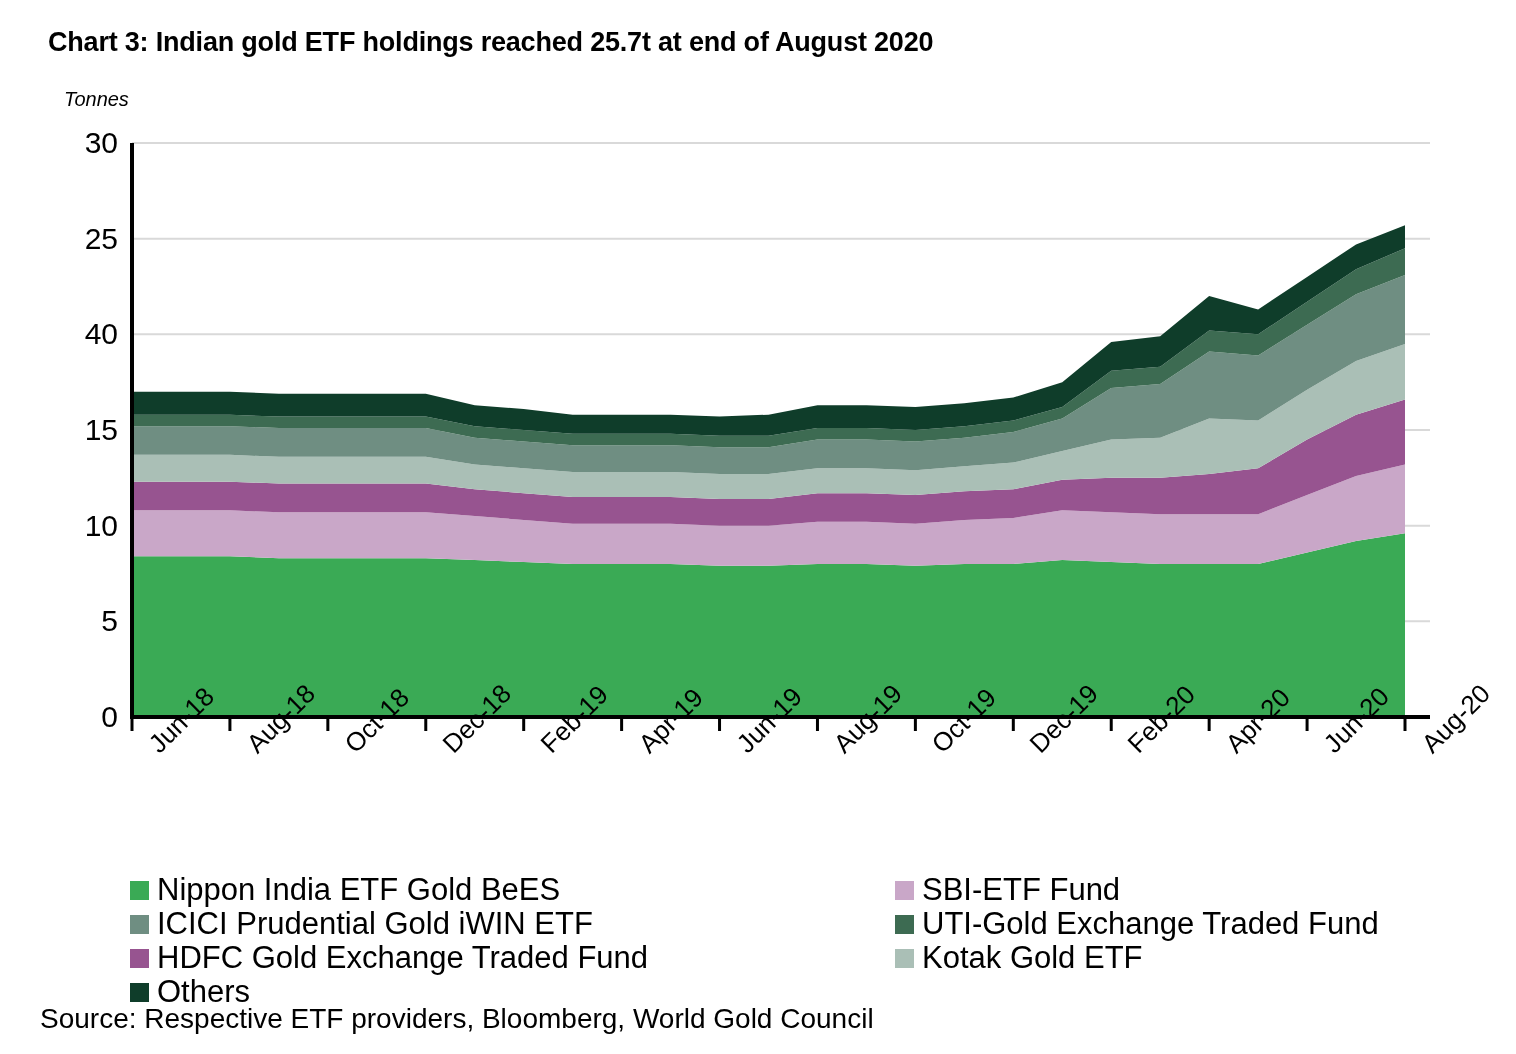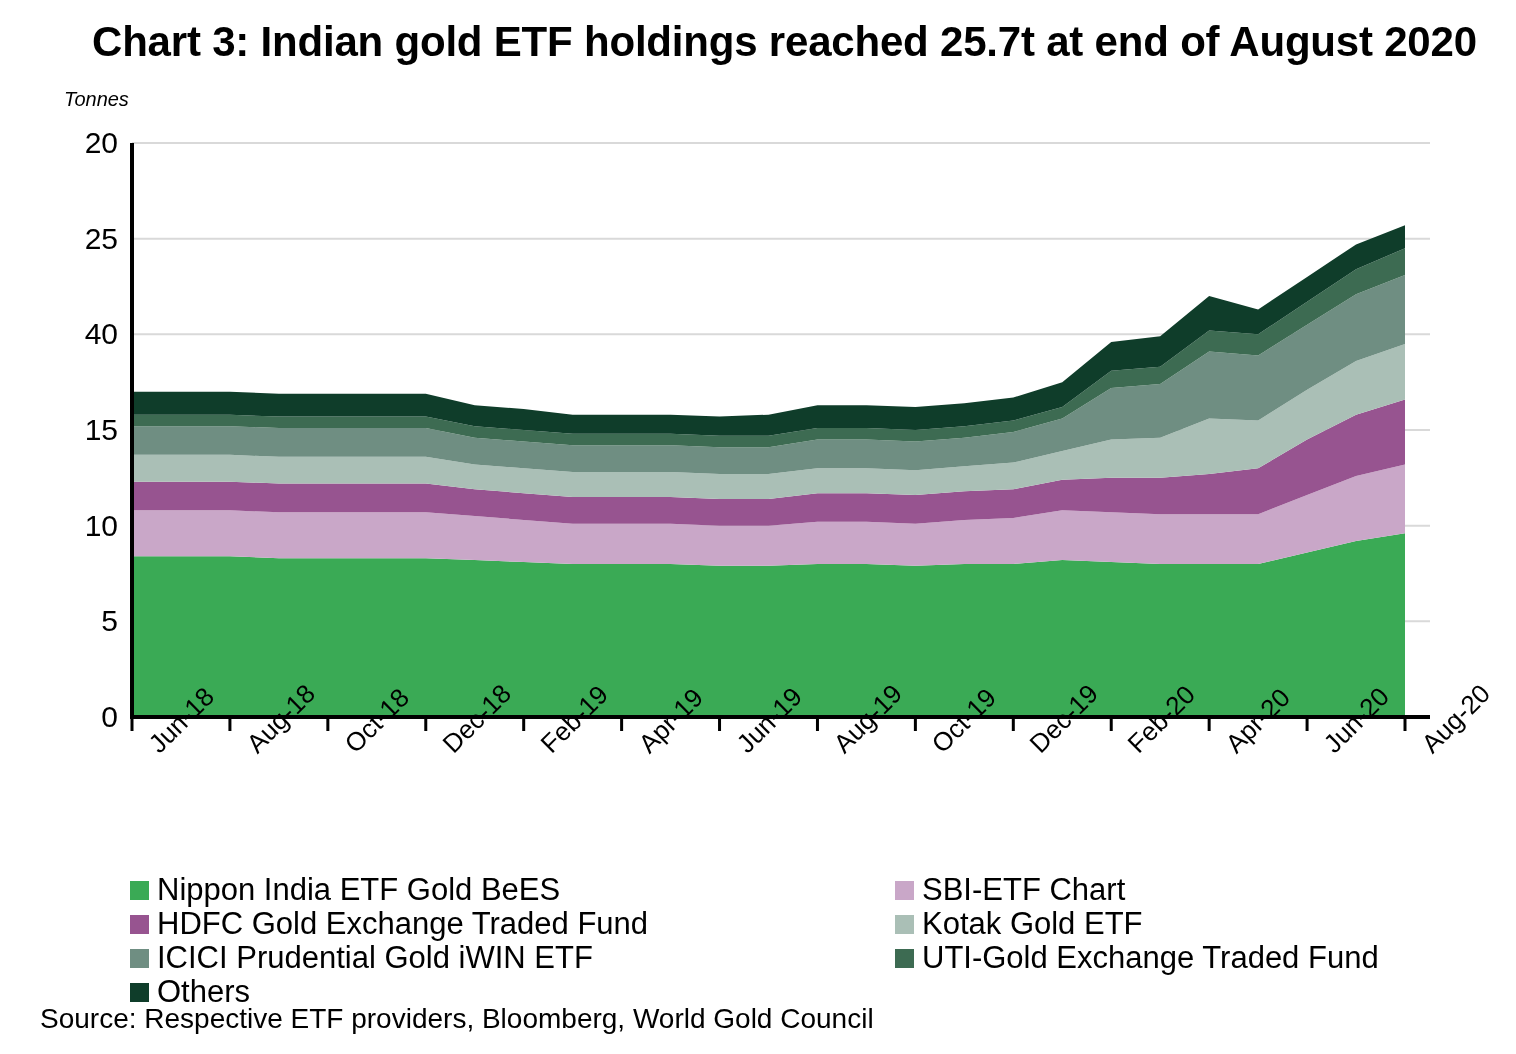--- a/index.html
+++ b/index.html
@@ -22,26 +22,25 @@
     width: 1516px;
     height: 1054px;
   }
 
   
   .chart-title {
     position: absolute;
     left: 48px;
     top: 22px;
     width: 1420px;
-    font-size: 42px;
+    font-size: 27px;
     font-weight: bold;
     letter-spacing: -0.2px;
     line-height: 40px;
     white-space: nowrap;
-    margin-left: 44px;
   }
 
   
   .y-unit {
     position: absolute;
     left: 64px;
     top: 82px;
     font-size: 20px;
     font-style: italic;
     line-height: 34px;
@@ -170,21 +169,21 @@
       </svg>
   </div>
 
   <div id="ytick-layer">
       <div class="ytick" style="top: 702px;">0</div>
       <div class="ytick" style="top: 606.333px;">5</div>
       <div class="ytick" style="top: 510.667px;">10</div>
       <div class="ytick" style="top: 415px;">15</div>
       <div class="ytick" style="top: 319.333px;">40</div>
       <div class="ytick" style="top: 223.667px;">25</div>
-      <div class="ytick" style="top: 128px;">20</div>
+      <div class="ytick" style="top: 128px;">30</div>
     </div>
   <div id="xtick-layer">
       <div class="xtick" style="left: 144px; top: 739px; width: 0px;">Jun-18</div>
       <div class="xtick" style="left: 241.923px; top: 739px; width: 0px;">Aug-18</div>
       <div class="xtick" style="left: 339.846px; top: 739px; width: 0px;">Oct-18</div>
       <div class="xtick" style="left: 437.769px; top: 739px; width: 0px;">Dec-18</div>
       <div class="xtick" style="left: 535.692px; top: 739px; width: 0px;">Feb-19</div>
       <div class="xtick" style="left: 633.615px; top: 739px; width: 0px;">Apr-19</div>
       <div class="xtick" style="left: 731.538px; top: 739px; width: 0px;">Jun-19</div>
       <div class="xtick" style="left: 829.462px; top: 739px; width: 0px;">Aug-19</div>
@@ -197,45 +196,45 @@
     </div>
 
   <div class="legend" id="legend">
       <div class="legend-row">
         <div class="legend-cell col-left">
           <span class="swatch" style="background: rgb(58, 170, 85);"></span>
           <span class="legend-label">Nippon India ETF Gold BeES</span>
         </div>
         <div class="legend-cell col-right">
           <span class="swatch" style="background: rgb(201, 167, 200);"></span>
-          <span class="legend-label">SBI-ETF Chart</span>
+          <span class="legend-label">SBI-ETF Fund</span>
+        </div>
+      </div>
+      <div class="legend-row">
+        <div class="legend-cell col-left">
+          <span class="swatch" style="background: rgb(111, 142, 130);"></span>
+          <span class="legend-label">ICICI Prudential Gold iWIN ETF</span>
+        </div>
+        <div class="legend-cell col-right">
+          <span class="swatch" style="background: rgb(61, 107, 82);"></span>
+          <span class="legend-label">UTI-Gold Exchange Traded Fund</span>
         </div>
       </div>
       <div class="legend-row">
         <div class="legend-cell col-left">
           <span class="swatch" style="background: rgb(151, 84, 144);"></span>
           <span class="legend-label">HDFC Gold Exchange Traded Fund</span>
         </div>
         <div class="legend-cell col-right">
           <span class="swatch" style="background: rgb(170, 191, 182);"></span>
           <span class="legend-label">Kotak Gold ETF</span>
         </div>
       </div>
       <div class="legend-row">
         <div class="legend-cell col-left">
-          <span class="swatch" style="background: rgb(111, 142, 130);"></span>
-          <span class="legend-label">ICICI Prudential Gold iWIN ETF</span>
-        </div>
-        <div class="legend-cell col-right">
-          <span class="swatch" style="background: rgb(61, 107, 82);"></span>
-          <span class="legend-label">UTI-Gold Exchange Traded Fund</span>
-        </div>
-      </div>
-      <div class="legend-row">
-        <div class="legend-cell col-left">
           <span class="swatch" style="background: rgb(15, 61, 42);"></span>
           <span class="legend-label">Others</span>
         </div>
         <div class="legend-cell col-right"></div>
       </div>
     </div>
 
   <div class="source">Source: Respective ETF providers, Bloomberg, World Gold Council</div>
 
 </div>

